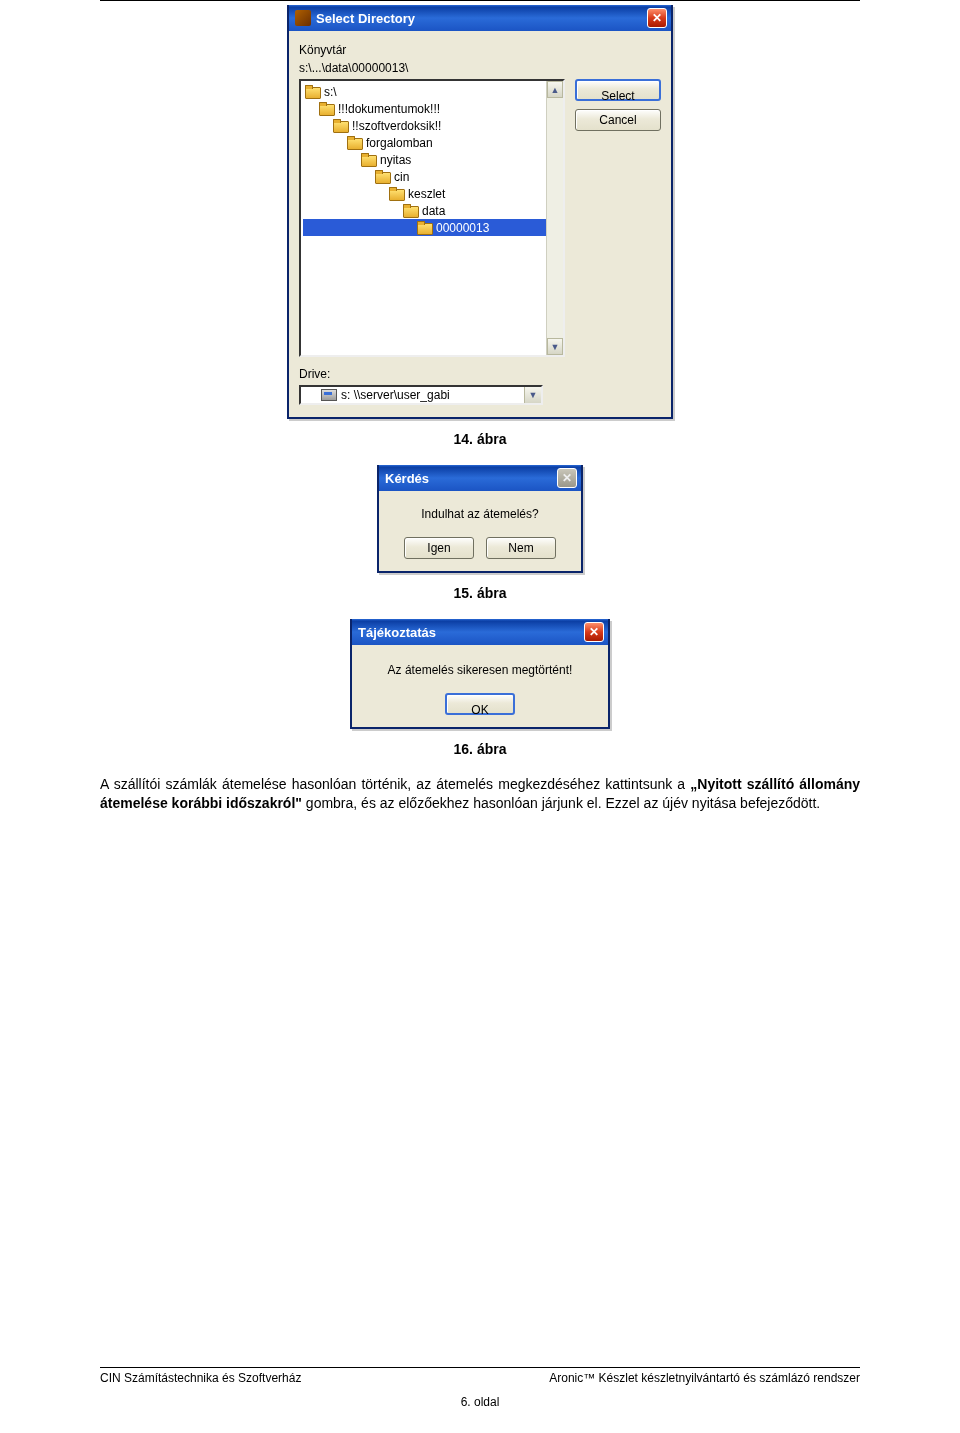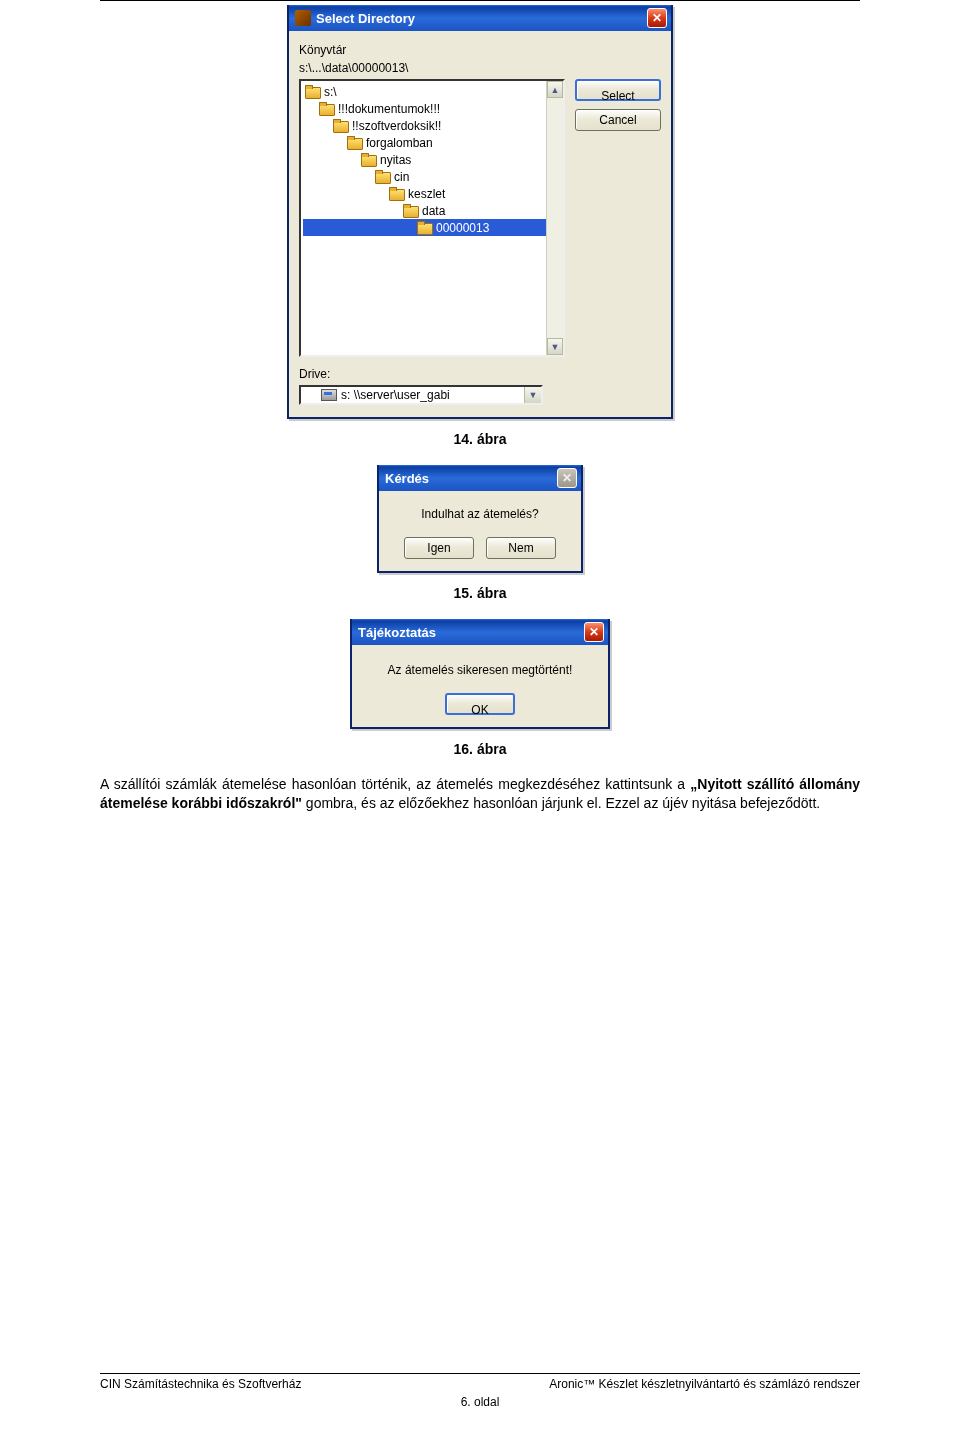--- a/index.html
+++ b/index.html
@@ -219,21 +219,21 @@
     position: absolute;
     left: 100px; right: 100px;
     bottom: 24px;
     font-family: Verdana, Arial, sans-serif;
     font-size: 12px;
   }
   .footer hr { border:none; border-top:1px solid #000; margin-bottom:3px;}
   .footer-row { display:flex; }
   .footer-left { flex:0 0 auto; }
   .footer-right { flex:1; text-align:right; }
-  .footer-page { text-align:center; margin-top:4px; }
+  .footer-page { text-align:center; margin-top:10px; }
 </style>
 </head>
 <body>
 
 <div class="page-content">
   <hr class="hr-top">
 
   <div class="dlg-select">
     <div class="titlebar">
       <span class="app-icon"></span>

